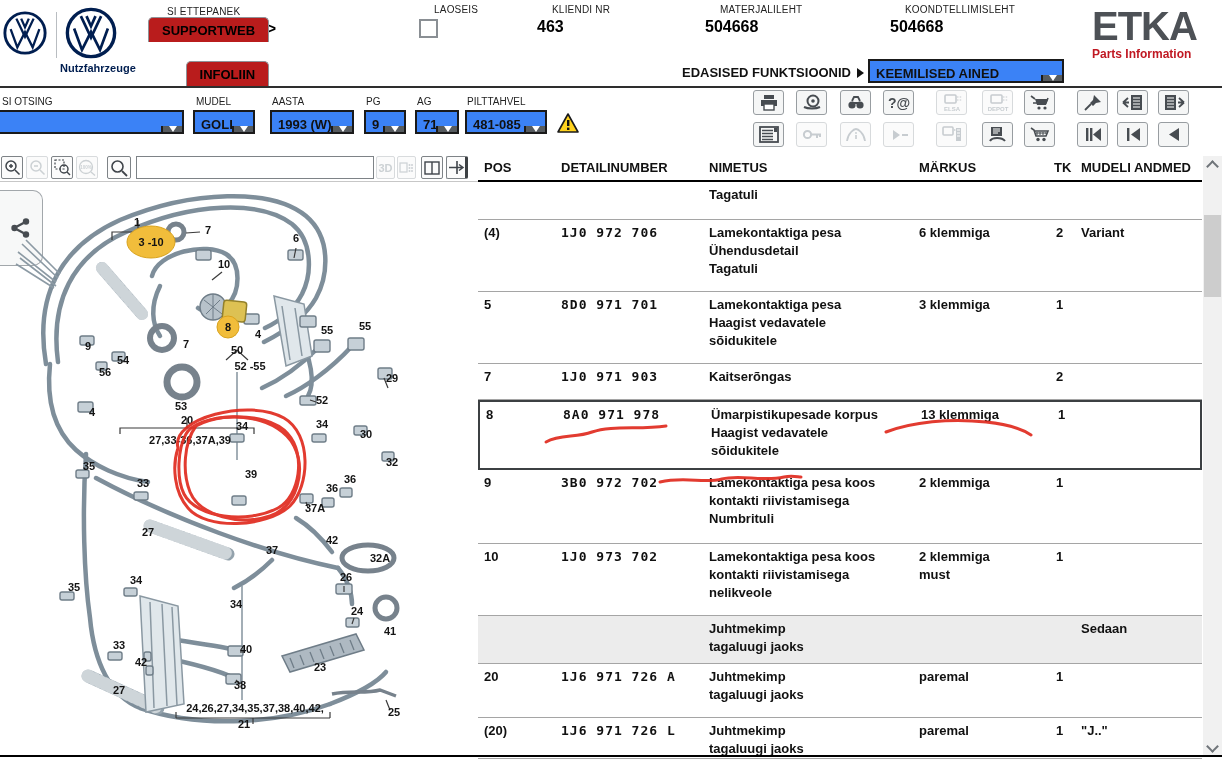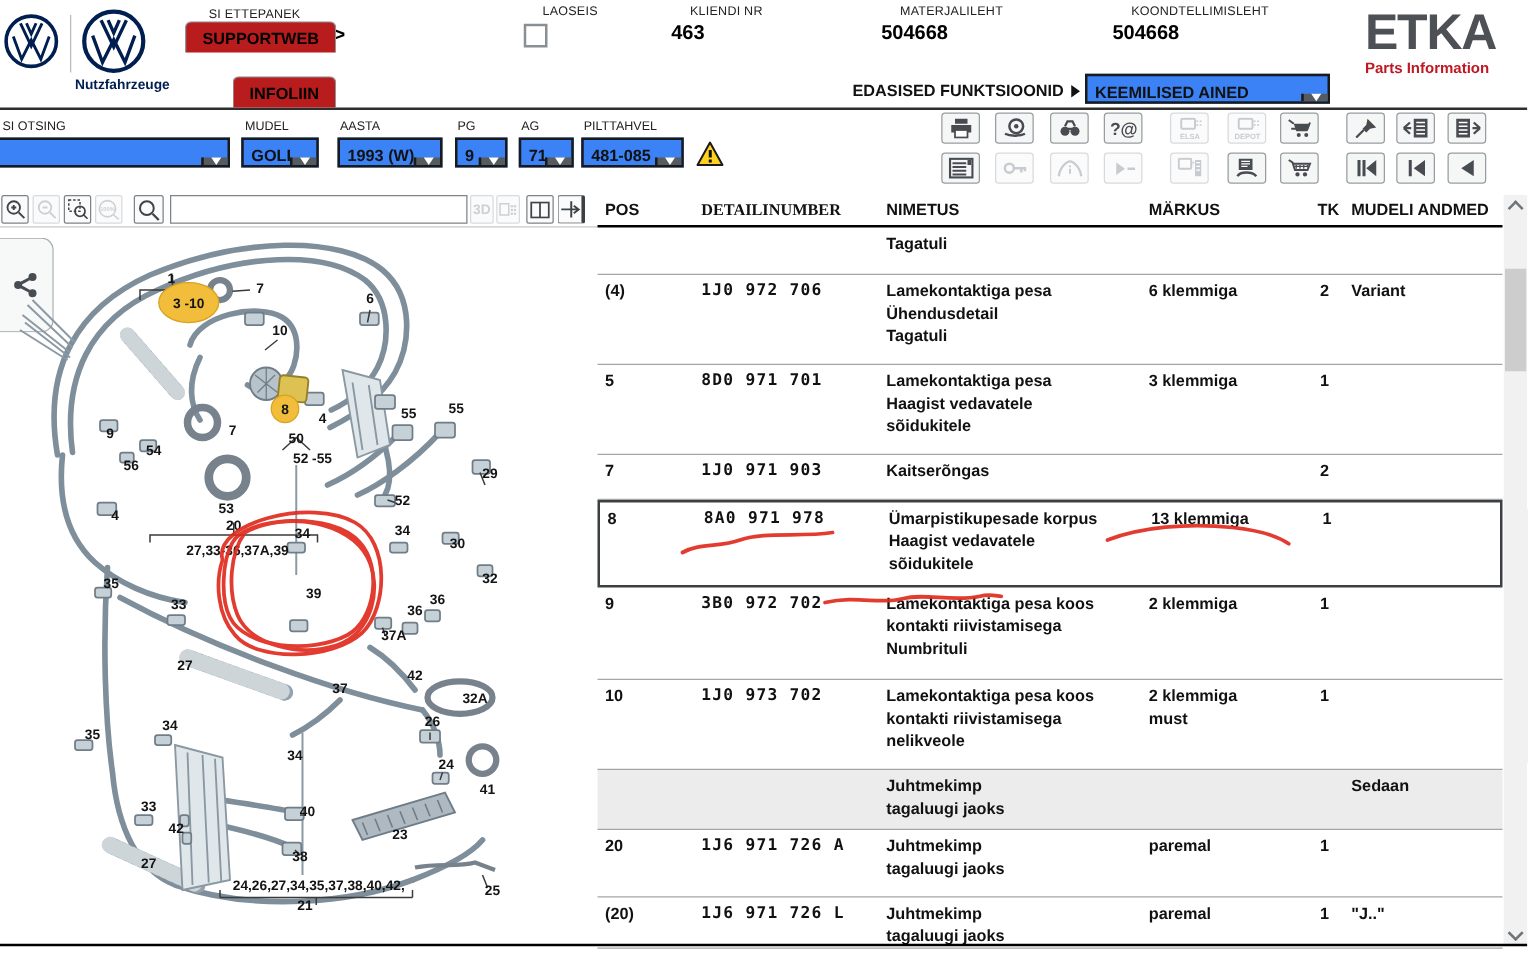--- a/index.html
+++ b/index.html
@@ -545,21 +545,21 @@
         <text x="119" y="538" text-anchor="middle" class="dia-label">27</text>
         <text x="394" y="560" text-anchor="middle" class="dia-label">25</text>
         <text x="255" y="556" text-anchor="middle" class="dia-label">24,26,27,34,35,37,38,40,42,</text>
         <text x="244" y="572" text-anchor="middle" class="dia-label">21</text>
       </g>
   </svg>
 
   <div class="abs table">
     <div class="thead">
       <div class="th" style="left:6px;">POS</div>
-      <div class="th" style="left:83px;font-family:Liberation Serif, serif;">DETAILINUMBER</div>
+      <div class="th" style="left:83px;">DETAILINUMBER</div>
       <div class="th" style="left:231px;">NIMETUS</div>
       <div class="th" style="left:441px;">MÄRKUS</div>
       <div class="th" style="left:576px;">TK</div>
       <div class="th" style="left:603px;">MUDELI ANDMED</div>
     </div>
     <div class="tbody" id="tbody">
         <div class="trow" style="height: 38px;">
           <div class="cell c-pos"></div>
           <div class="cell c-part"></div>
           <div class="cell c-name">Tagatuli</div>

